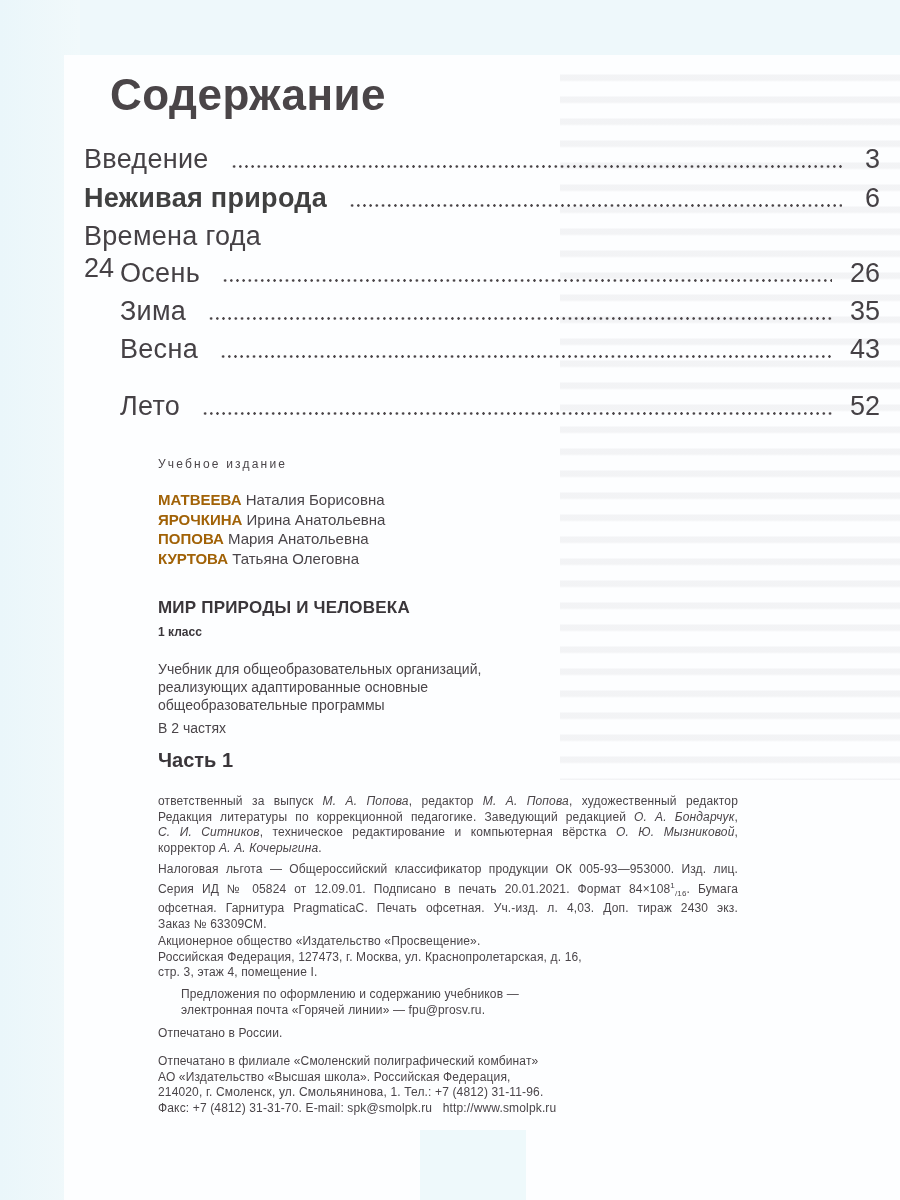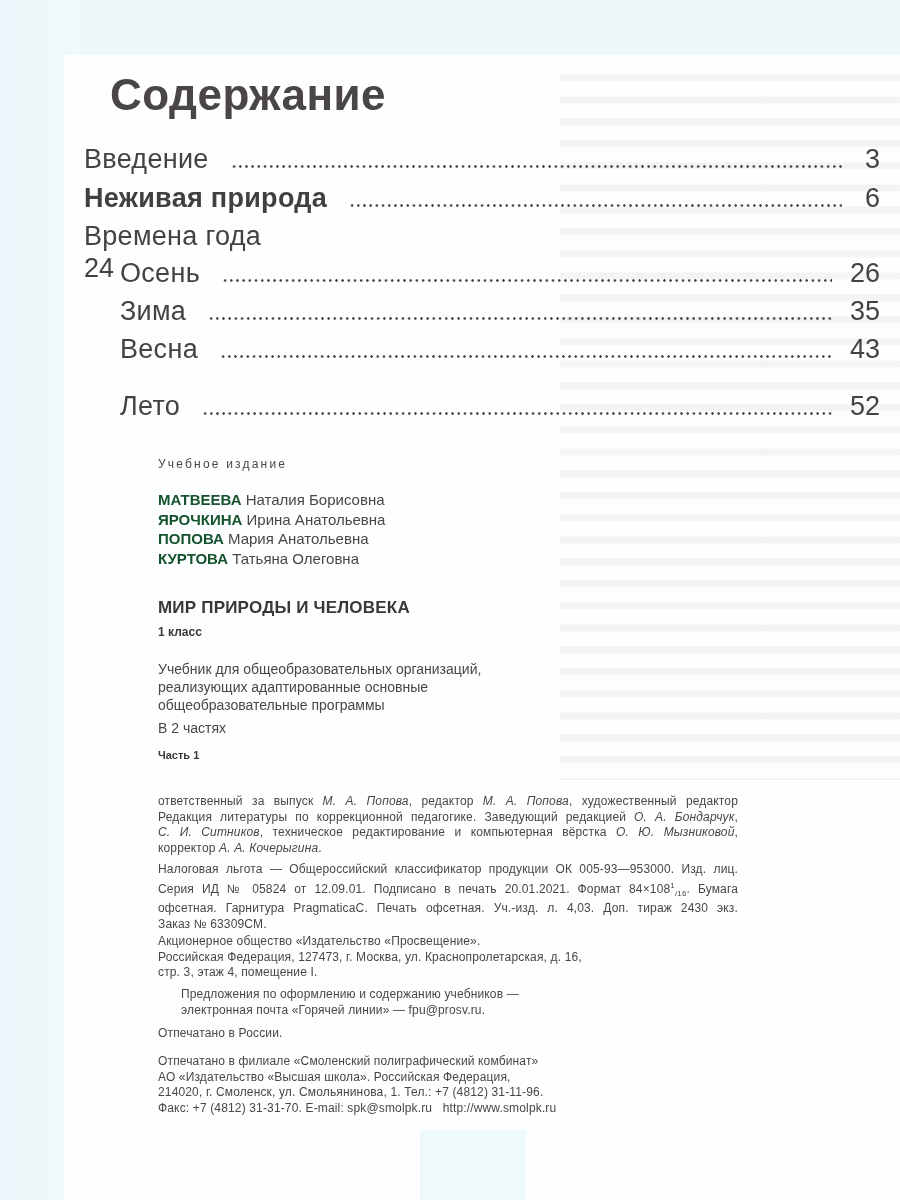--- a/index.html
+++ b/index.html
@@ -91,21 +91,21 @@
     .edu-label {
       top: 457px;
       font-size: 12px;
       letter-spacing: 2.2px;
     }
     .authors {
       top: 490px;
       font-size: 15px;
       line-height: 19.5px;
     }
-    .authors .surname { font-weight: bold; color: #14532d; }
+    .authors .surname { font-weight: bold; color: #a16207; }
     .book-title {
       top: 598px;
       font-size: 17px;
       font-weight: bold;
       color: #3a363a;
       letter-spacing: 0.2px;
     }
     .grade {
       top: 625px;
       font-size: 12px;
@@ -116,21 +116,21 @@
       top: 660px;
       font-size: 14px;
       line-height: 18px;
     }
     .parts {
       top: 720px;
       font-size: 14px;
     }
     .part {
       top: 749px;
-      font-size: 11px;
+      font-size: 20px;
       font-weight: bold;
       color: #3a363a;
     }
     .small {
       font-size: 12px;
       line-height: 15.5px;
       letter-spacing: 0.15px;
     }
     .p-block { position: absolute; left: 158px; width: 560px; color: #4a4549; }
     .p-block .line { white-space: nowrap; }

